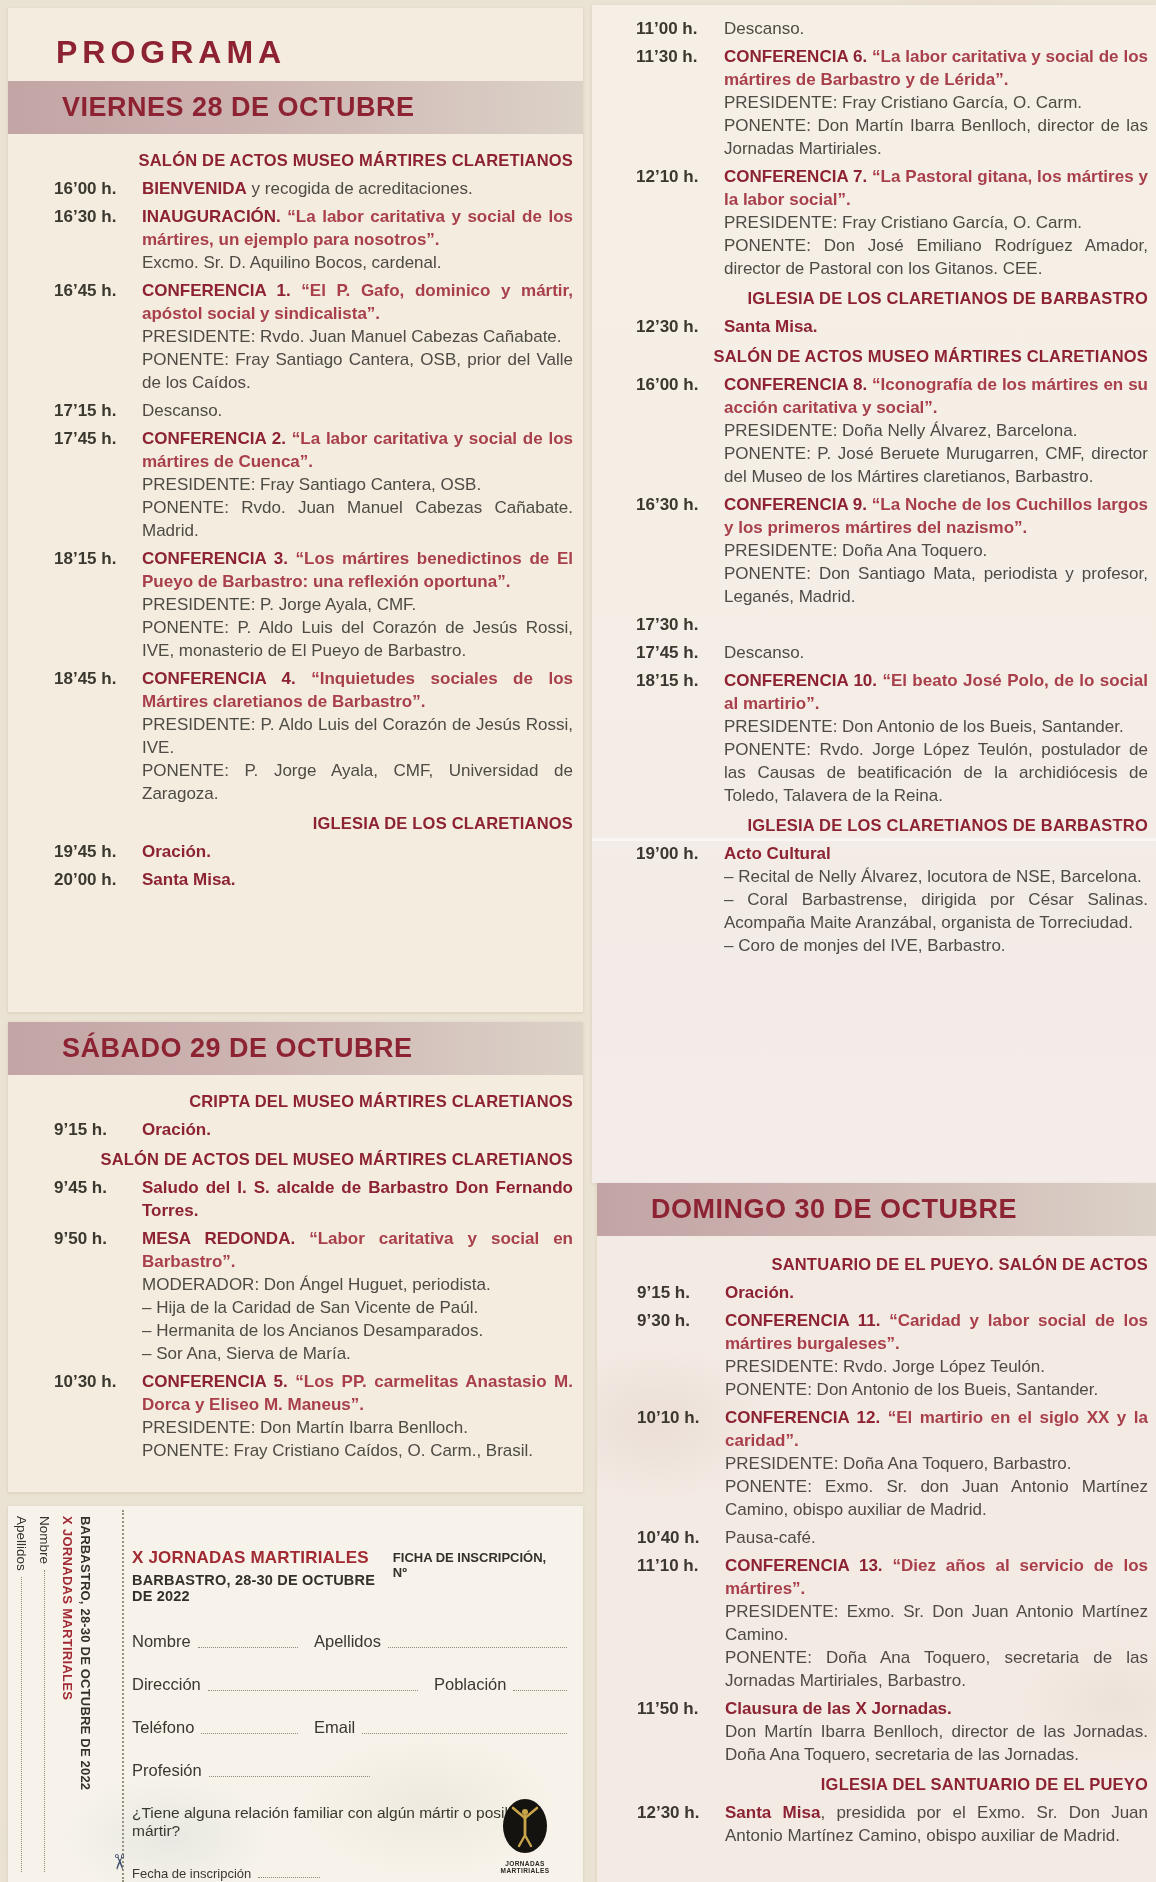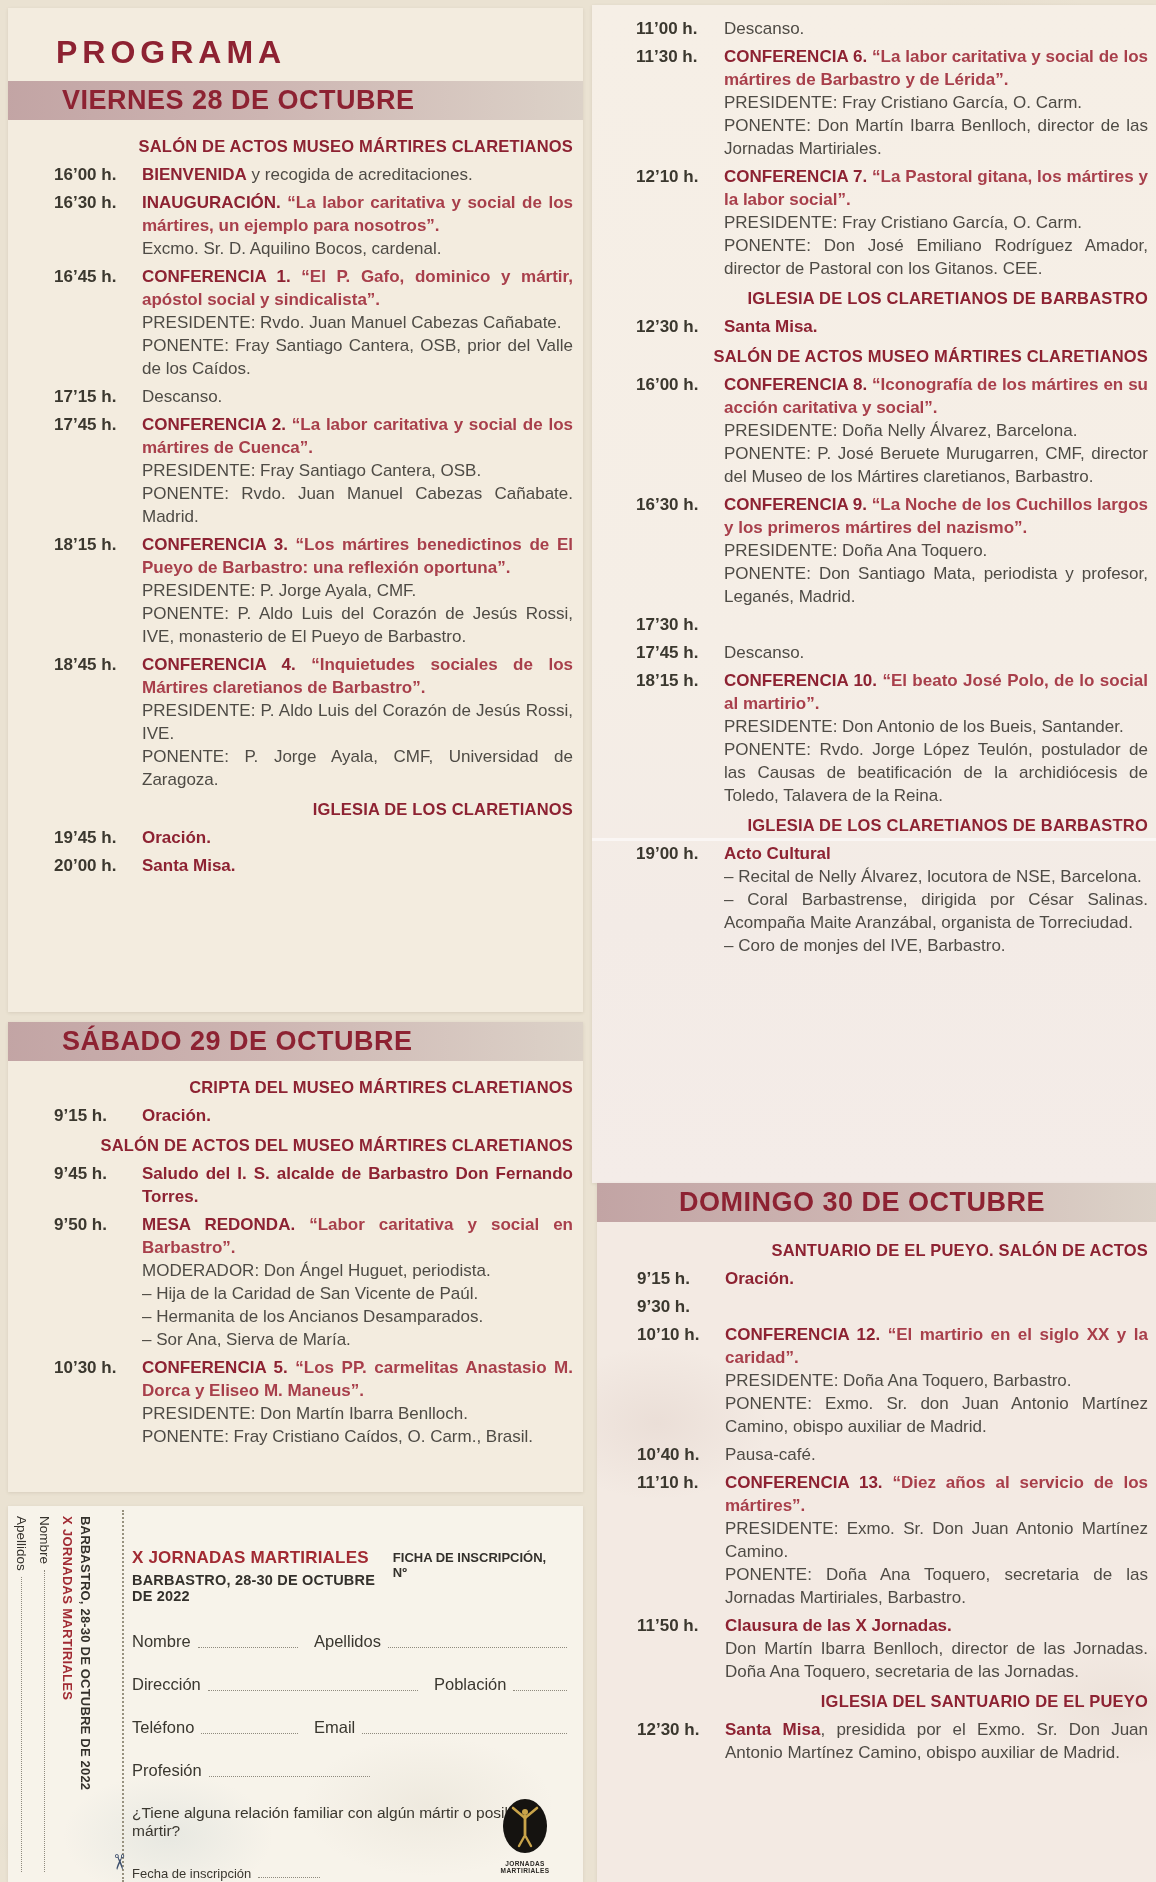--- a/index.html
+++ b/index.html
@@ -21,24 +21,24 @@
   #left1{left:8px;top:8px;width:575px;height:1004px}
   #left2{left:8px;top:1022px;width:575px;height:470px}
   #rightA{left:592px;top:5px;width:564px;height:1178px;
     background:linear-gradient(180deg,#f6efe6 0%,#f5eee6 55%,#f3ebe6 78%,#f4ece8 100%)}
   #rightA .seam{position:absolute;left:0;right:0;top:833px;height:3px;background:rgba(255,255,255,.55)}
   #rightC{left:597px;top:1183px;width:559px;height:699px;background:#f3eae3;
     background-image:
       radial-gradient(160px 110px at 60px 240px, rgba(160,120,110,.10), rgba(160,120,110,0) 70%),
       radial-gradient(140px 90px at 520px 520px, rgba(160,130,110,.08), rgba(160,130,110,0) 70%)}
   .program-title{margin:26px 0 10px 48px;font-size:32px;font-weight:700;letter-spacing:5px;color:var(--maroon)}
-  .day-band{height:39px;display:flex;align-items:center;
+  .day-band{height:53px;display:flex;align-items:center;
     background:linear-gradient(90deg,var(--band-start) 0%,#cdb5b2 45%,var(--band-end) 100%)}
   #left1 .day-band,#left2 .day-band{margin-left:-8px;padding-left:62px}
-  #rightC .day-band{padding-left:82px}
+  #rightC .day-band{padding-left:54px}
   .day-band span{font-size:27px;font-weight:700;color:var(--maroon);letter-spacing:.5px}
   .day-content{padding:8px 10px 0 46px}
   #rightA .day-content{padding:12px 8px 0 44px}
   #rightC .day-content{padding:10px 8px 0 40px}
   .venue-header{text-align:right;font-weight:700;color:var(--maroon);font-size:16.5px;margin:9px 0 7px;letter-spacing:.2px}
   .event{display:flex;margin-bottom:5px}
   .ev-time{flex:0 0 88px;font-weight:700;color:var(--time);font-size:17px;line-height:23px}
   .ev-body{flex:1;min-width:0}
   .ev-title,.ev-detail{margin:0;font-size:17px;line-height:23px;text-align:justify;color:var(--body)}
   .seg-strong{color:var(--maroon);font-weight:700}
@@ -284,20 +284,25 @@
     <div class="day-content">
         <div class="venue-header">SANTUARIO DE EL PUEYO. SALÓN DE ACTOS</div>
         <div class="event">
           <span class="ev-time">9’15 h.</span>
           <div class="ev-body">
             <p class="ev-title"><span class="seg-strong">Oración.</span></p>
           </div>
         </div>
         <div class="event">
           <span class="ev-time">9’30 h.</span>
+          <div class="ev-body">
+            <p class="ev-title"><span class="seg-strong">CONFERENCIA 11.</span><span class="seg-red"> “Caridad y labor social de los mártires burgaleses”.</span></p>
+            <p class="ev-detail">PRESIDENTE: Rvdo. Jorge López Teulón.</p>
+            <p class="ev-detail">PONENTE: Don Antonio de los Bueis, Santander.</p>
+          </div>
         </div>
         <div class="event">
           <span class="ev-time">10’10 h.</span>
           <div class="ev-body">
             <p class="ev-title"><span class="seg-strong">CONFERENCIA 12.</span><span class="seg-red"> “El martirio en el siglo XX y la caridad”.</span></p>
             <p class="ev-detail">PRESIDENTE: Doña Ana Toquero, Barbastro.</p>
             <p class="ev-detail">PONENTE: Exmo. Sr. don Juan Antonio Martínez Camino, obispo auxiliar de Madrid.</p>
           </div>
         </div>
         <div class="event">

